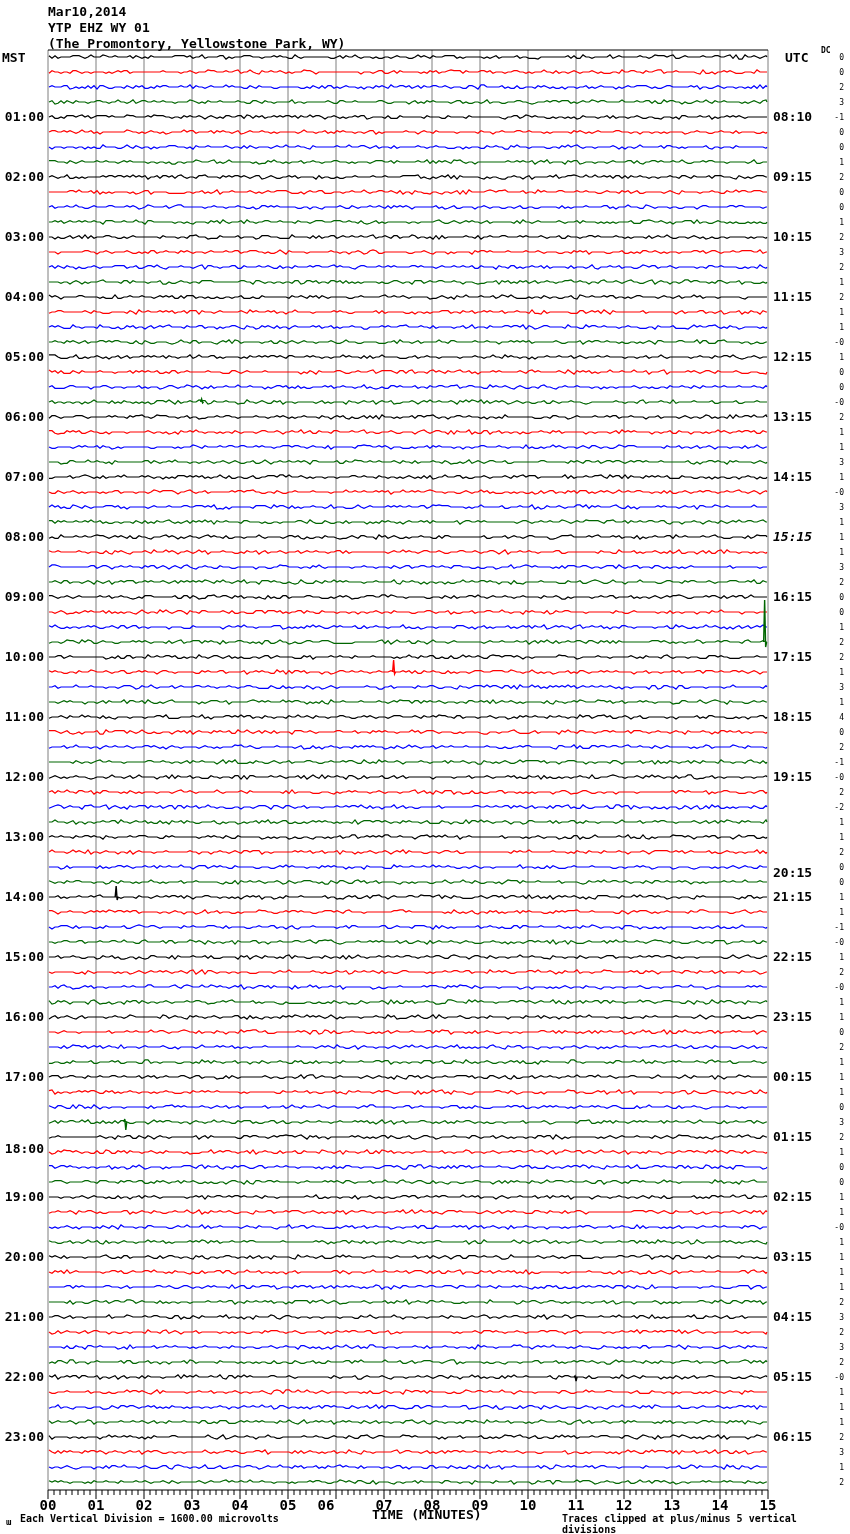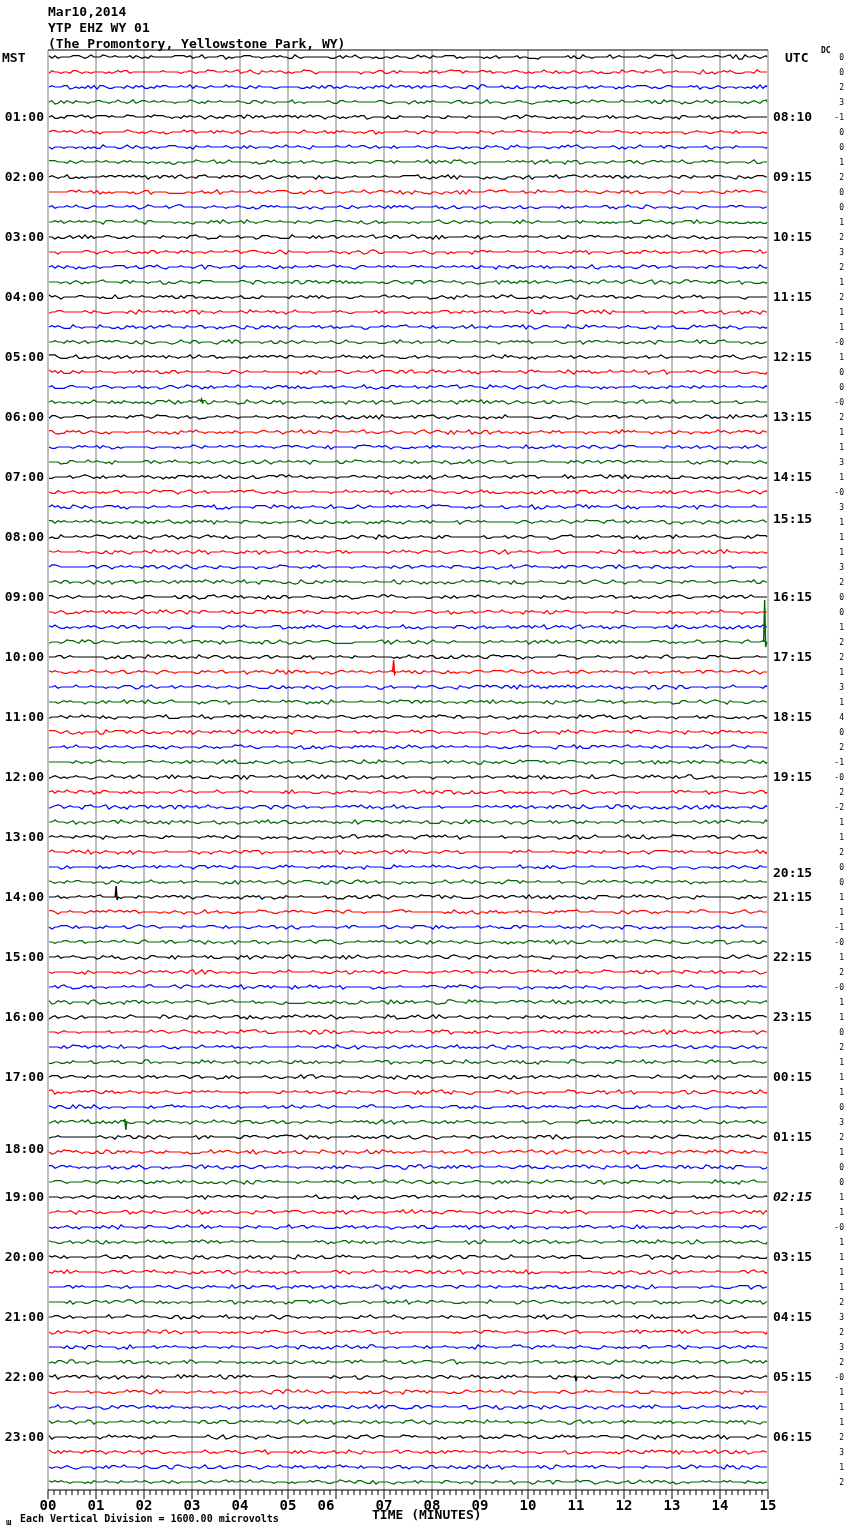--- a/index.html
+++ b/index.html
@@ -308,32 +308,32 @@
       <div class="time-label-left" style="top: 1429px;">23:00</div>
     </div>
   <div id="right-times">
       <div class="time-label-right" style="top: 109px;">08:10</div>
       <div class="time-label-right" style="top: 169px;">09:15</div>
       <div class="time-label-right" style="top: 229px;">10:15</div>
       <div class="time-label-right" style="top: 289px;">11:15</div>
       <div class="time-label-right" style="top: 349px;">12:15</div>
       <div class="time-label-right" style="top: 409px;">13:15</div>
       <div class="time-label-right" style="top: 469px;">14:15</div>
-      <div class="time-label-right" style="top: 511px;">15:15</div>
+      <div class="time-label-right" style="top: 529px; font-style: italic;">15:15</div>
       <div class="time-label-right" style="top: 589px;">16:15</div>
       <div class="time-label-right" style="top: 649px;">17:15</div>
       <div class="time-label-right" style="top: 709px;">18:15</div>
       <div class="time-label-right" style="top: 769px;">19:15</div>
       <div class="time-label-right" style="top: 865px;">20:15</div>
       <div class="time-label-right" style="top: 889px;">21:15</div>
       <div class="time-label-right" style="top: 949px;">22:15</div>
       <div class="time-label-right" style="top: 1009px;">23:15</div>
       <div class="time-label-right" style="top: 1069px;">00:15</div>
       <div class="time-label-right" style="top: 1129px;">01:15</div>
-      <div class="time-label-right" style="top: 1189px; font-style: italic;">02:15</div>
+      <div class="time-label-right" style="top: 1189px;">02:15</div>
       <div class="time-label-right" style="top: 1249px;">03:15</div>
       <div class="time-label-right" style="top: 1309px;">04:15</div>
       <div class="time-label-right" style="top: 1369px;">05:15</div>
       <div class="time-label-right" style="top: 1429px;">06:15</div>
     </div>
   <div id="dc-values">
       <div class="dc-val" style="top: 53px;">0</div>
       <div class="dc-val" style="top: 68px;">0</div>
       <div class="dc-val" style="top: 83px;">2</div>
       <div class="dc-val" style="top: 98px;">3</div>
@@ -445,13 +445,14 @@
       <div class="x-lab" style="left: 559px;">11</div>
       <div class="x-lab" style="left: 607px;">12</div>
       <div class="x-lab" style="left: 655px;">13</div>
       <div class="x-lab" style="left: 703px;">14</div>
       <div class="x-lab" style="left: 751px;">15</div>
     </div>
 
   <div id="x-title">TIME (MINUTES)</div>
   <div id="corner-glyph">ɯ</div>
   <div id="scale-note">Each Vertical Division = 1600.00 microvolts</div>
+  <div id="clip-note">Traces clipped at plus/minus 5 vertical divisions</div>
 </div>
 
 </body></html>

